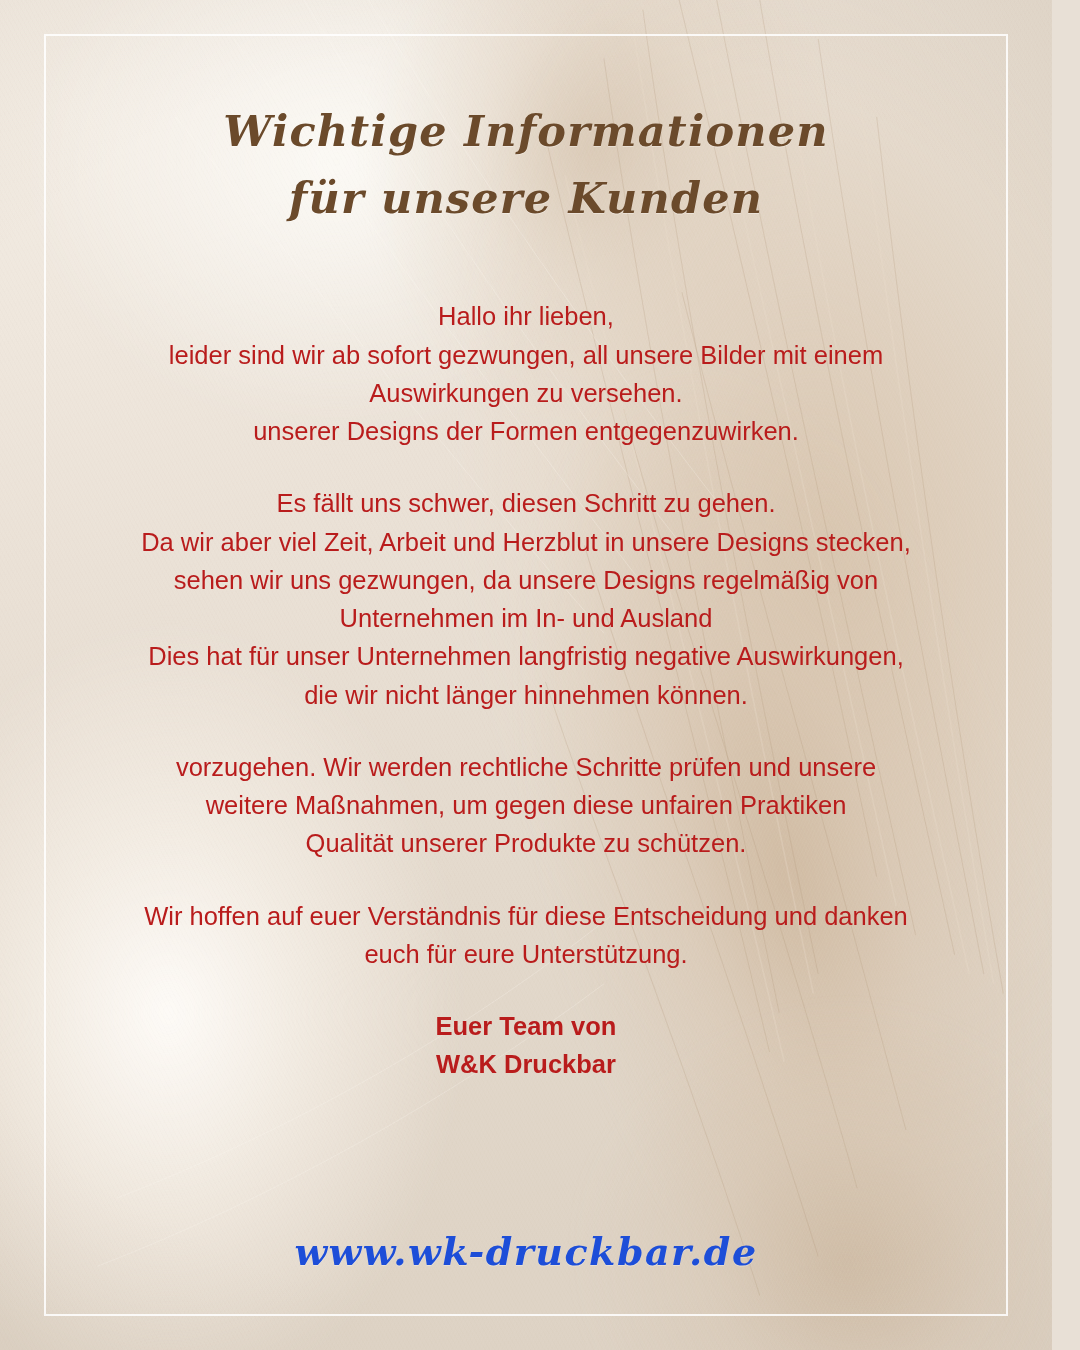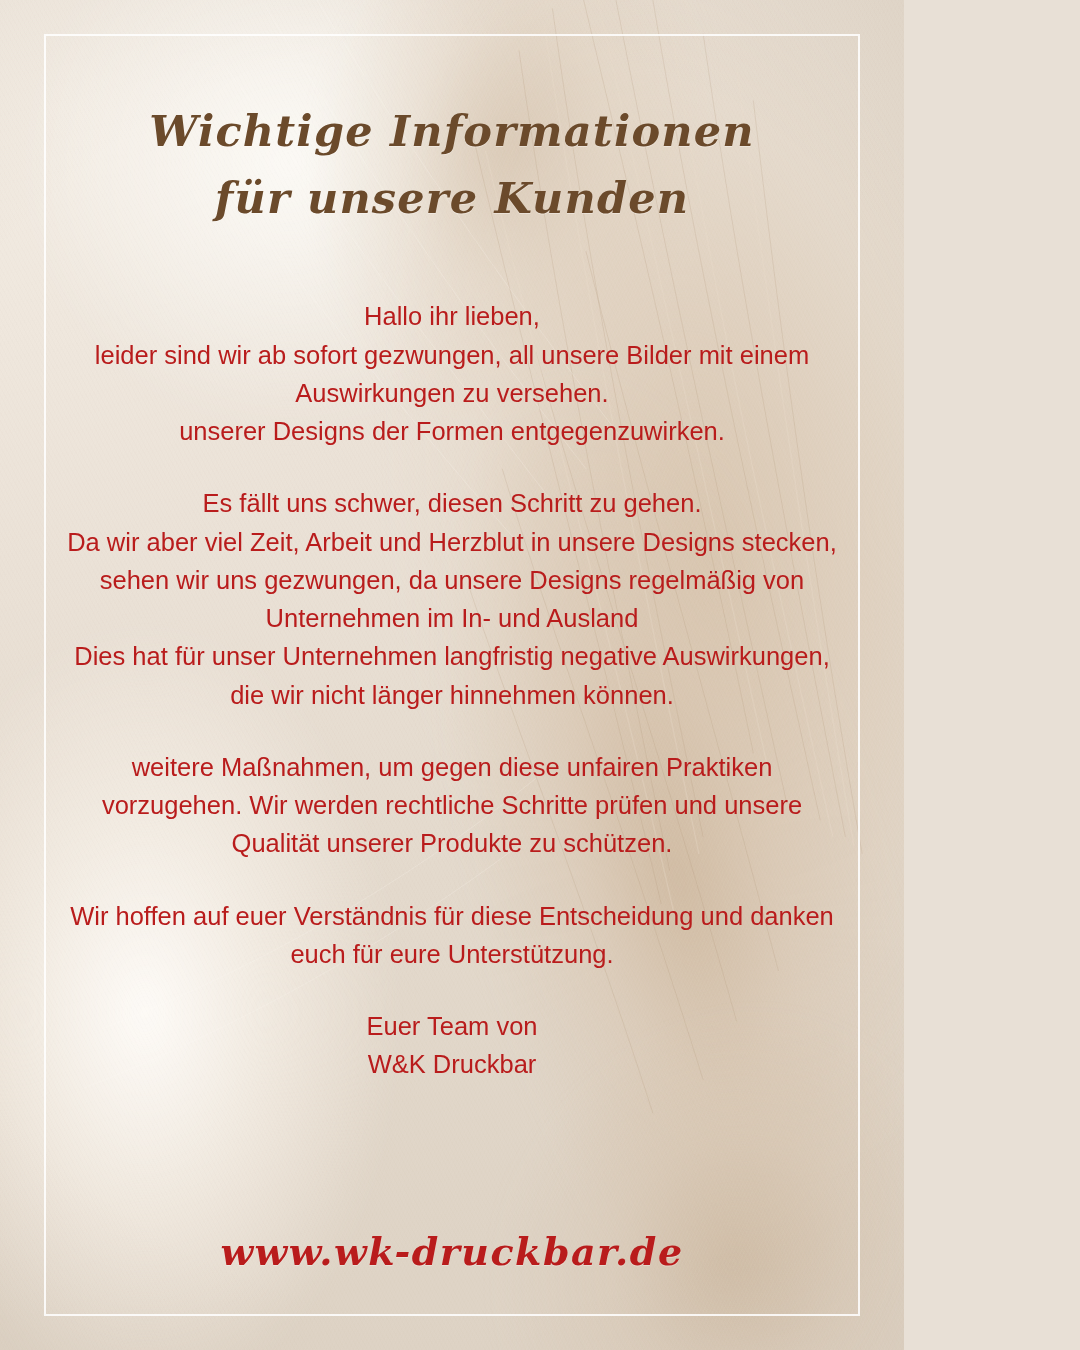--- a/index.html
+++ b/index.html
@@ -10,21 +10,21 @@
   }
 
   body {
     font-family: "Liberation Sans", sans-serif;
     background: #e8e0d6;
     overflow: hidden;
   }
 
   .poster {
     position: relative;
-    width: 904px;
+    width: 1052px;
     height: 1350px;
     overflow: hidden;
     background: #ece4da;
   }
 
   
   .bg-base {
     position: absolute;
     inset: 0;
     background:
@@ -156,34 +156,34 @@
   .body-copy {
     margin-top: 66px;
     width: 860px;
     text-align: center;
     font-size: 25.5px;
     line-height: 1.5;
     color: #b91c1c;
   }
 
   .para { margin: 0 0 34px 0; }
-  .para:last-child { margin-bottom: 17px; }
+  .para:last-child { margin-bottom: 17px; font-weight: bold; }
   .para .line { display: block; }
 
   .signature {
     margin-top: 0;
   }
 
   .website {
     position: absolute;
     left: 0;
     right: 0;
     bottom: 76px;
     text-align: center;
-    color: #b91c1c;
+    color: #1d4ed8;
     font-family: "DejaVu Serif", serif;
     font-style: italic;
     font-weight: 700;
     font-size: 38px;
     letter-spacing: 1.5px;
     text-shadow: 0 1px 0 rgba(255,255,255,0.3);
   }
 </style>
 </head>
 <body>
@@ -257,22 +257,22 @@
       <p class="para">
         <span class="line">Es fällt uns schwer, diesen Schritt zu gehen.</span>
         <span class="line">Da wir aber viel Zeit, Arbeit und Herzblut in unsere Designs stecken,</span>
         <span class="line">sehen wir uns gezwungen, da unsere Designs regelmäßig von</span>
         <span class="line">Unternehmen im In- und Ausland</span>
         <span class="line">Dies hat für unser Unternehmen langfristig negative Auswirkungen,</span>
         <span class="line">die wir nicht länger hinnehmen können.</span>
       </p>
 
       <p class="para">
+        <span class="line">vorzugehen. Wir werden rechtliche Schritte prüfen und unsere</span>
         <span class="line">weitere Maßnahmen, um gegen diese unfairen Praktiken</span>
-        <span class="line">vorzugehen. Wir werden rechtliche Schritte prüfen und unsere</span>
         <span class="line">Qualität unserer Produkte zu schützen.</span>
       </p>
 
       <p class="para">
         <span class="line">Wir hoffen auf euer Verständnis für diese Entscheidung und danken</span>
         <span class="line">euch für eure Unterstützung.</span>
       </p>
 
       <p class="para signature">
         <span class="line">Euer Team von</span>

